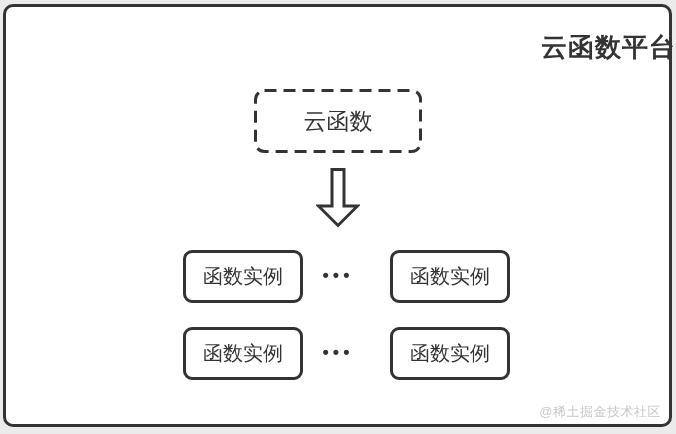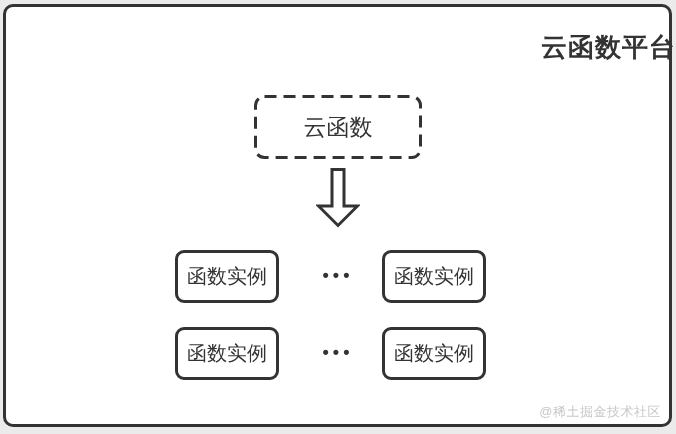--- a/index.html
+++ b/index.html
@@ -33,21 +33,21 @@
     top: 31px;
     text-align: right;
     font-size: 26px;
     line-height: 32px;
     font-weight: 700;
     color: var(--stroke);
     letter-spacing: 1px;
   }
   .cloud-node {
     position: absolute;
-    left: 254px; top: 95px;
+    left: 254px; top: 89px;
     width: 168px; height: 64px; text-align: right;
   }
   .cloud-node svg.dashed-rect {
     position: absolute;
     left: 0; top: 0;
     width: 100%; height: 100%;
   }
   .cloud-node .node-label {
     position: absolute;
     left: 0; right: 0; top: 0; bottom: 0;
@@ -57,29 +57,30 @@
     font-size: 23px;
     color: var(--stroke);
   }
   .arrow-svg {
     position: absolute;
     left: 316px; top: 168px;
     width: 44px; height: 60px;
   }
   .instance-node {
     position: absolute;
-    width: 104px; height: 53px;
+    width: 120px; height: 53px;
     border: 3px solid var(--stroke);
     border-radius: 9px;
     background: var(--card-bg);
     display: flex;
     align-items: center;
     justify-content: center;
     font-size: 20px;
     color: var(--stroke);
+    margin-left: 8px;
   }
   .node-r1-left  { left: 175px; top: 250px; }
   .node-r1-right { left: 382px; top: 250px; }
   .node-r2-left  { left: 175px; top: 327px; }
   .node-r2-right { left: 382px; top: 327px; }
   .ellipsis {
     position: absolute;
     left: 310px;
     width: 56px;
     text-align: center;

